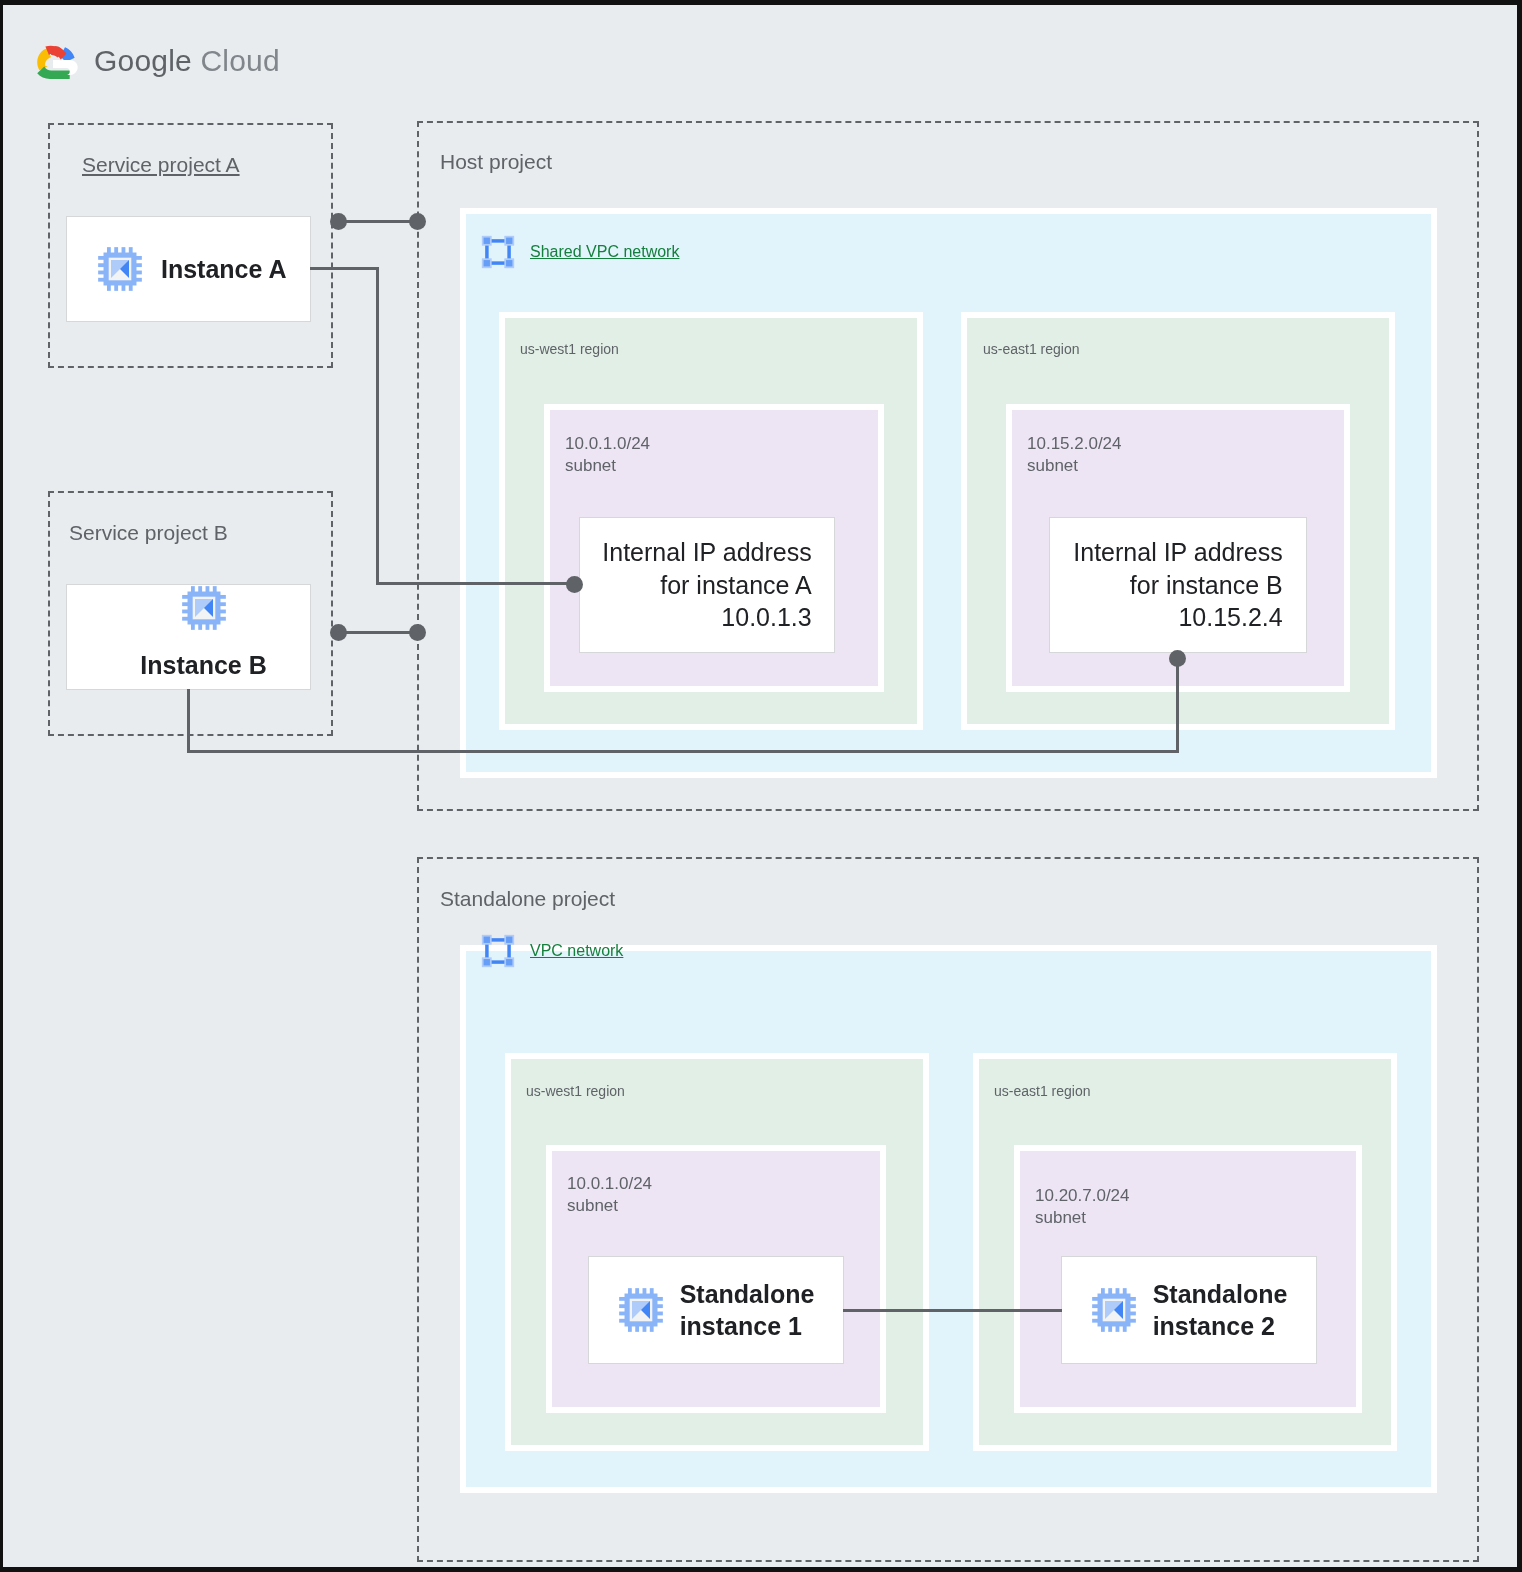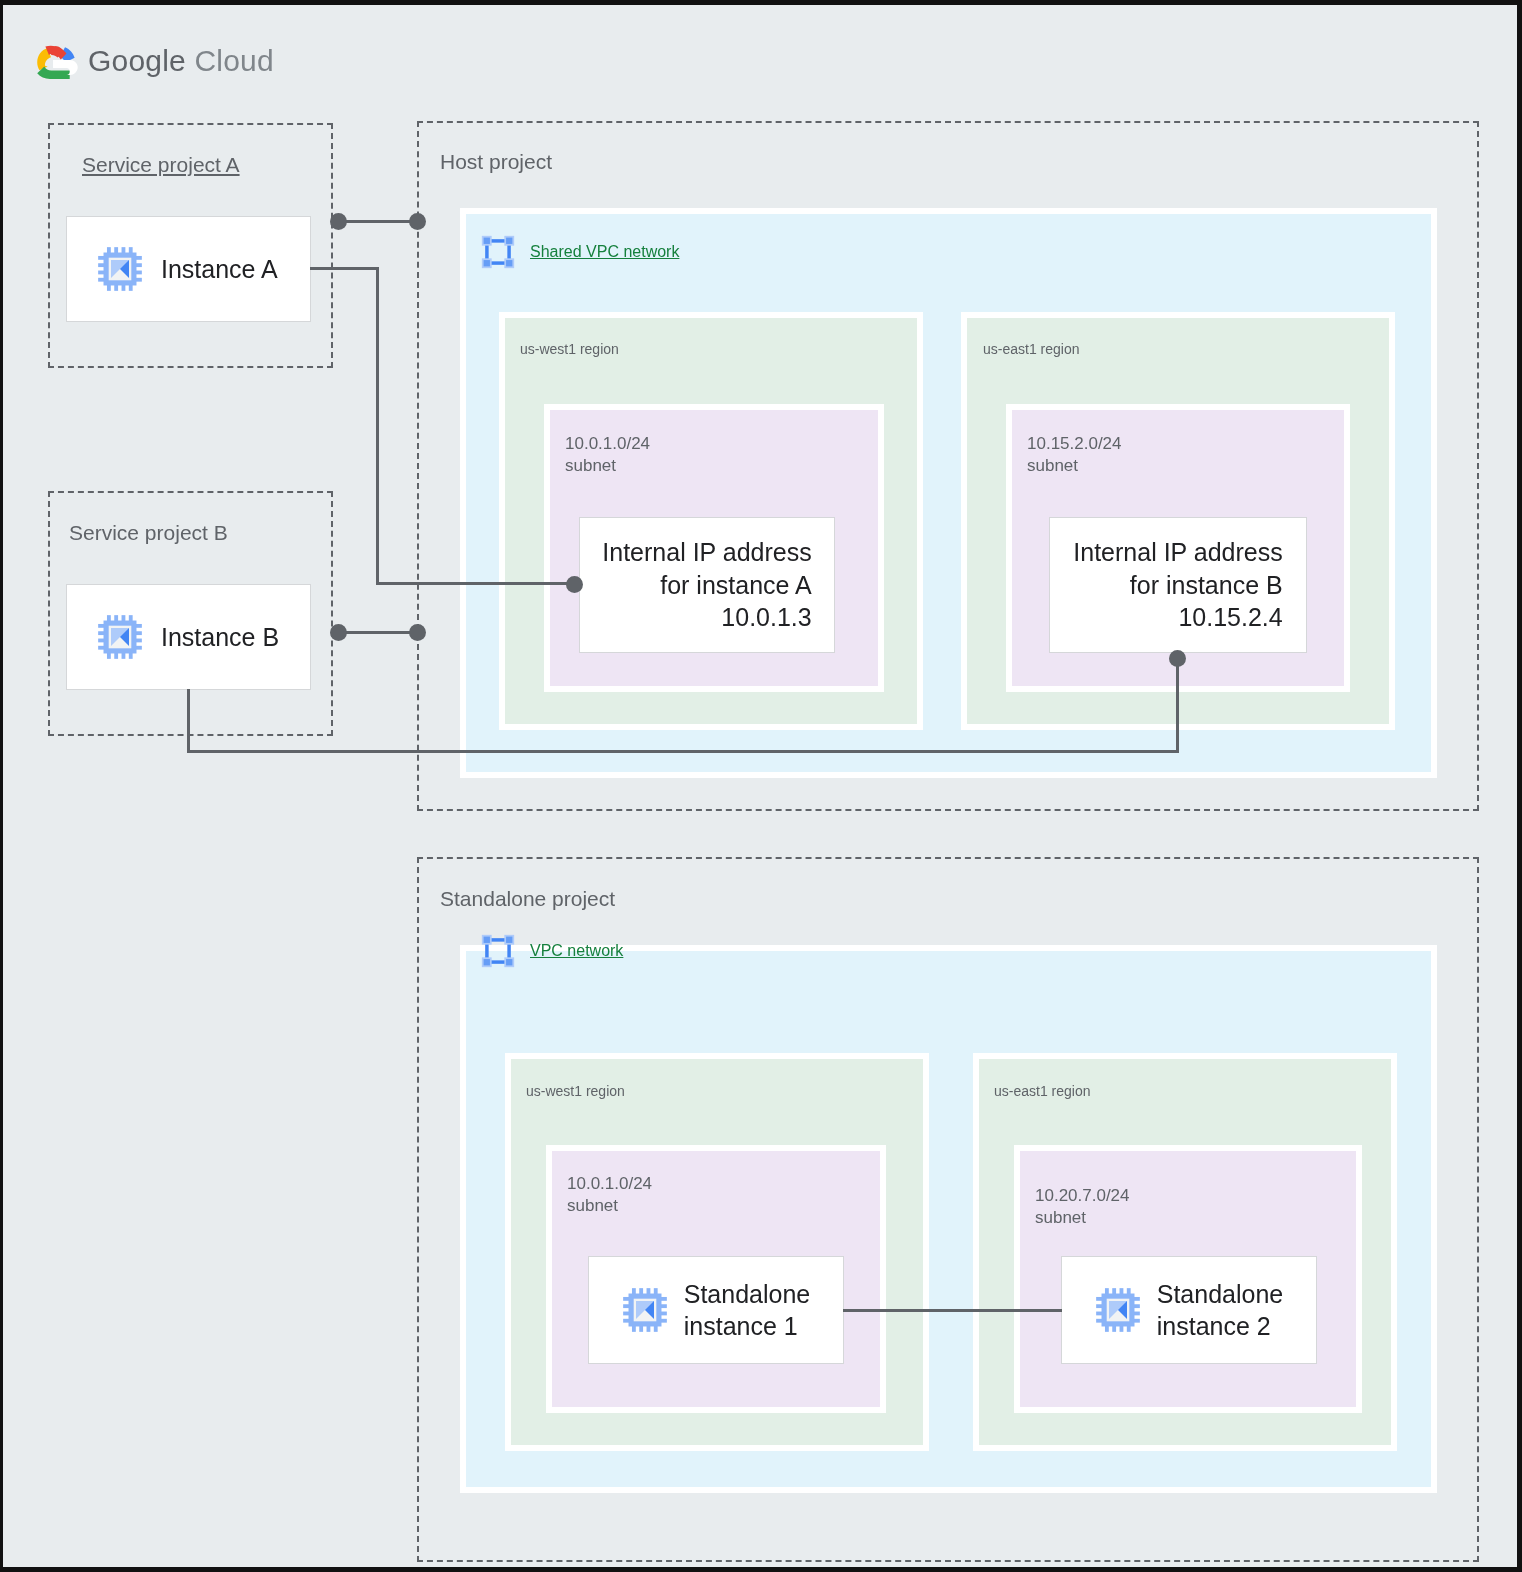--- a/index.html
+++ b/index.html
@@ -21,21 +21,21 @@
     overflow: hidden;
   }
 
   
   .brand {
     position: absolute;
     left: 33px;
     top: 38px;
     display: flex;
     align-items: center;
-    gap: 8px;
+    gap: 14px;
   }
   .brand-mark { width: 44px; height: 36px; display: block; }
   .brand-text {
     font-size: 30px;
     color: #5f6368;
     letter-spacing: .2px;
     white-space: nowrap;
   }
   .brand-text .b-light { color: #80868b; }
 
@@ -116,20 +116,21 @@
     font-size: 25px;
     color: #202124;
     text-align: right;
     line-height: 1.3;
     white-space: pre-line;
   }
   .card.icon-card {
     justify-content: flex-start;
     gap: 18px;
     padding-left: 30px;
+    font-weight: bold;
   }
   .card.icon-card.centered {
     justify-content: center;
     padding-left: 0;
     gap: 16px;
   }
   .card.icon-card .card-text { text-align: left; }
 
   .chip-icon { width: 46px; height: 46px; flex: 0 0 auto; display: block; }
   .vpc-icon { width: 38px; height: 38px; flex: 0 0 auto; display: block; }
@@ -191,21 +192,21 @@
       <rect x="6.1" y="6.1" width="11.8" height="11.8" fill="#f1f3f4"></rect>
       <path d="M7.3 7.3 H16.7 V16.7 Z" fill="#4285f4"></path>
       <path d="M7.3 7.3 H16.7 L7.3 16.7 Z" fill="#aecbfa"></path>
     </svg>
     <div class="card-text">Instance A</div>
   </div>
 
   <div class="proj" style="left:45px; top:486px; width:285px; height:245px;"></div>
   <div class="proj-label" style="left:66px; top:516px;">Service project B</div>
 
-  <div class="card icon-card" style="left:63px; top:579px; width:245px; height:106px;">
+  <div class="card icon-card" style="left:63px; top:579px; width:245px; height:106px;flex-direction:column;">
     <svg class="chip-icon" viewBox="0 0 24 24">
       <g fill="#8ab4f8">
         <rect x="5.2" y="0.6" width="2" height="3.2"></rect>
           <rect x="9" y="0.6" width="2" height="3.2"></rect>
         <rect x="12.8" y="0.6" width="2" height="3.2"></rect>
           <rect x="16.6" y="0.6" width="2" height="3.2"></rect>
         <rect x="5.2" y="20.2" width="2" height="3.2"></rect>
           <rect x="9" y="20.2" width="2" height="3.2"></rect>
         <rect x="12.8" y="20.2" width="2" height="3.2"></rect>
           <rect x="16.6" y="20.2" width="2" height="3.2"></rect>

